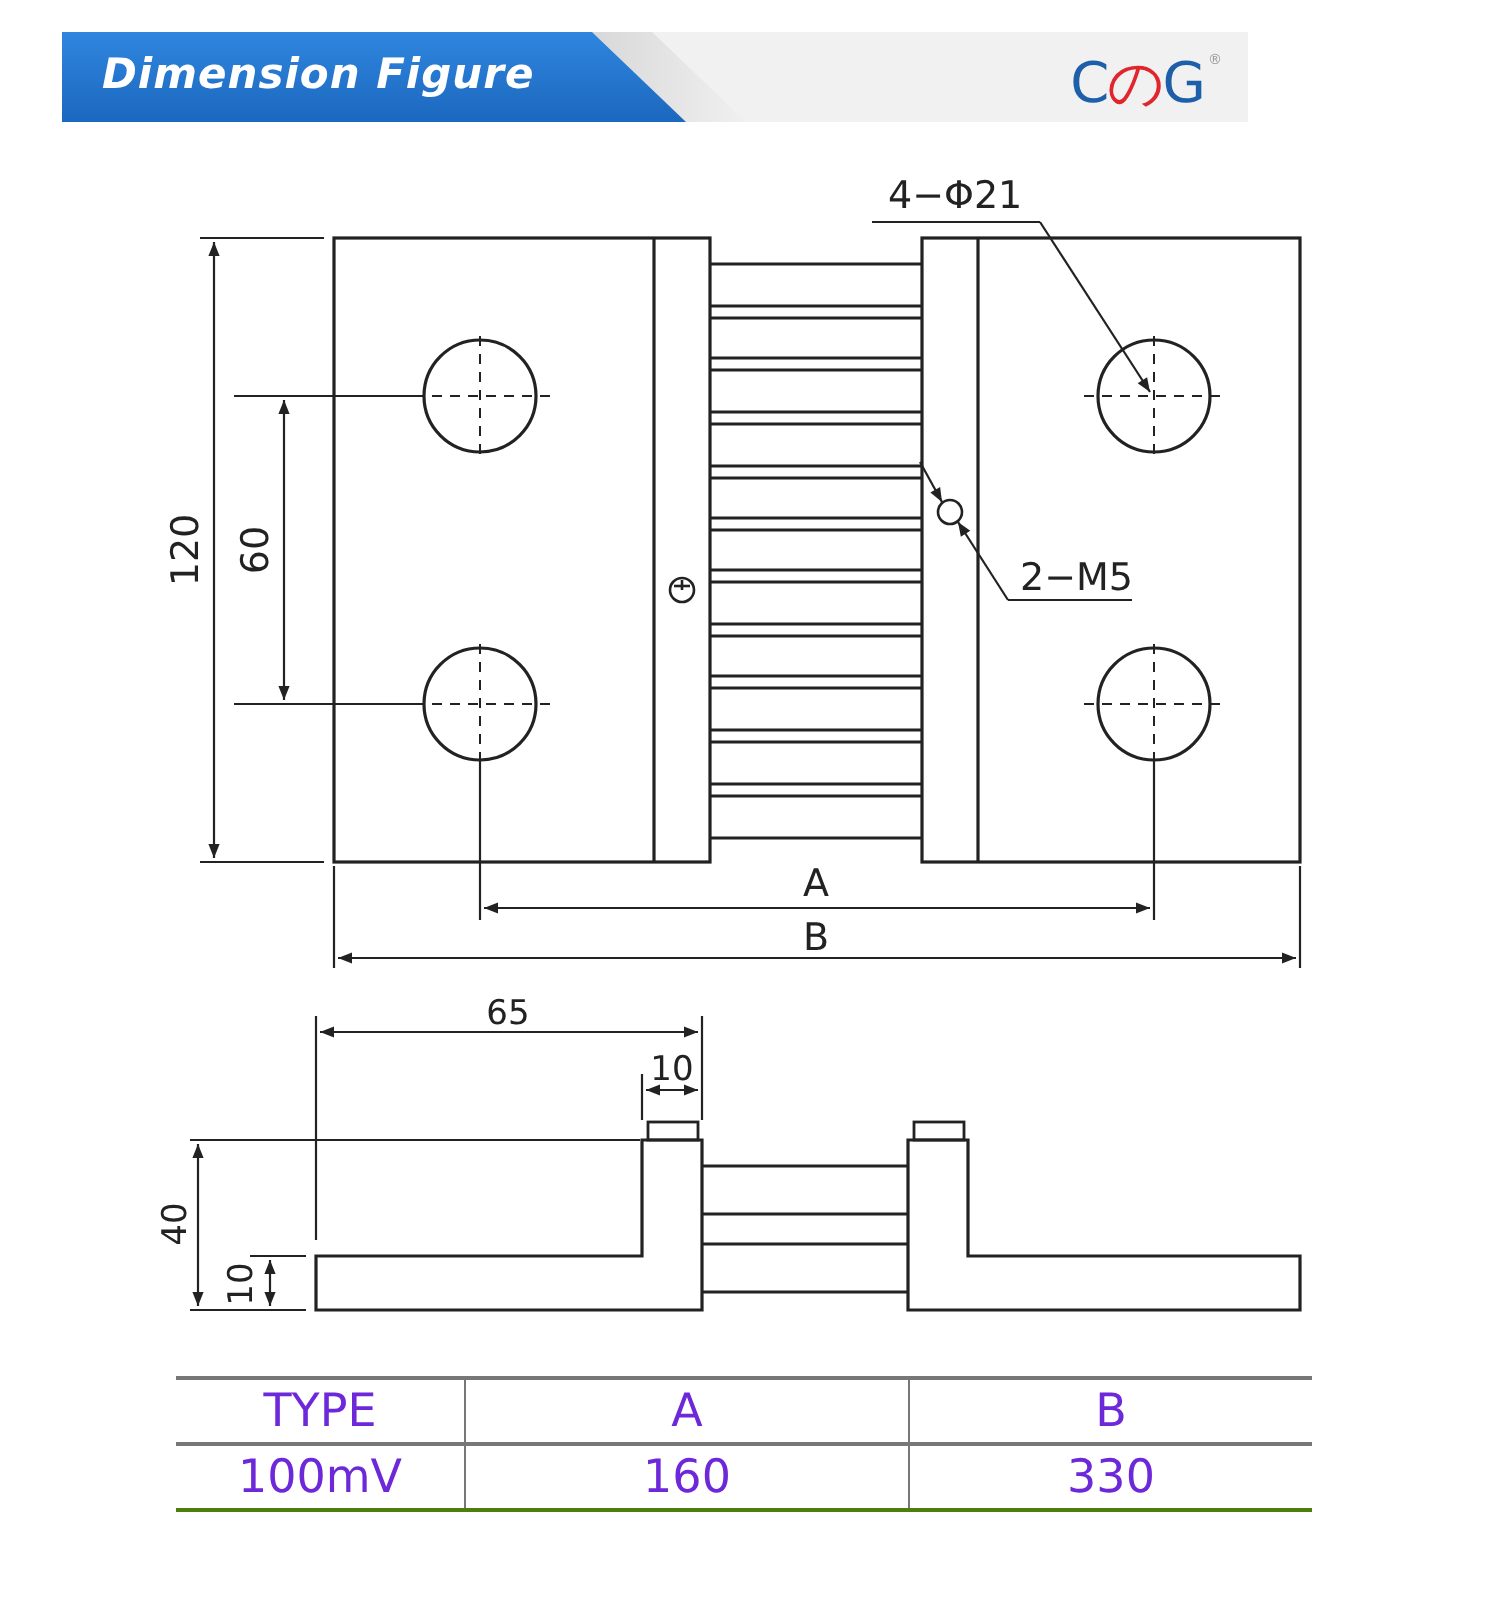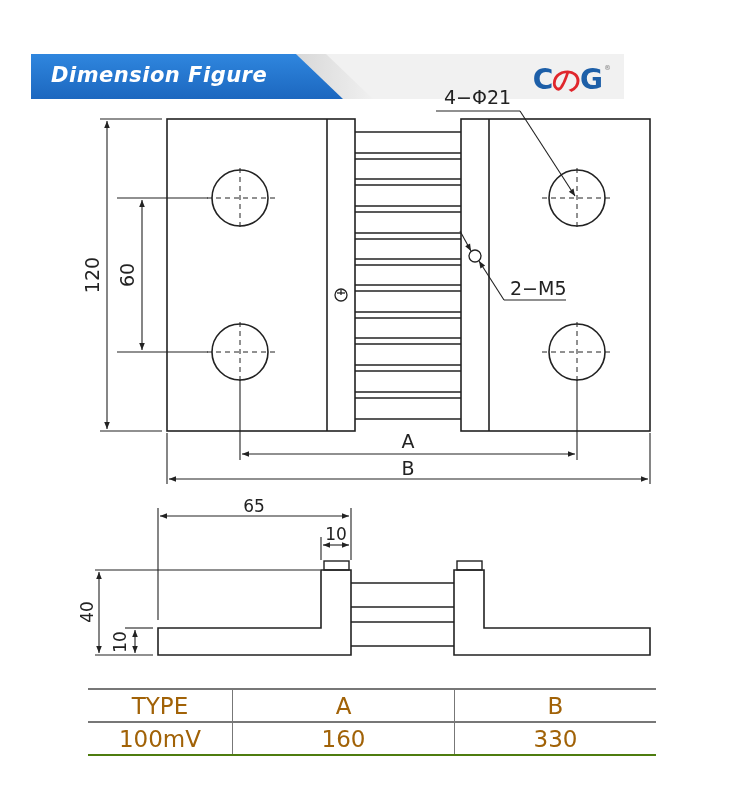--- a/index.html
+++ b/index.html
@@ -1,29 +1,29 @@
 <!DOCTYPE html>
 <html><head>
 <meta charset="utf-8">
 <style>
   html, body { margin: 0; padding: 0; background: #ffffff; }
   body { width: 750px; height: 806px; position: relative; overflow: hidden; font-family: "Liberation Sans", sans-serif; }
-  .header { position: absolute; left: 31px; top: 16px; width: 593px; height: 45px; background: #f1f1f1; margin-top: 38px; }
+  .header { position: absolute; left: 31px; top: 16px; width: 593px; height: 45px; background: #f1f1f1; }
   .banner { position: absolute; left: 0; top: 0; width: 312px; height: 45px;
             background: linear-gradient(180deg, #2f86de 0%, #1c67bf 100%);
             clip-path: polygon(0 0, 265px 0, 312px 45px, 0 45px); }
   .banner-shadow { position: absolute; left: 265px; top: 0; width: 80px; height: 45px;
             background: linear-gradient(90deg, #d8d8d8, #f1f1f1);
             clip-path: polygon(0 0, 30px 0, 77px 45px, 47px 45px); }
   .banner-title { position: absolute; left: 20px; top: 9px; color: #fff; font-size: 21px; font-weight: bold; font-style: italic; letter-spacing: 0.5px; font-family: "DejaVu Sans", sans-serif; }
-  .logo { position: absolute; right: 14px; top: 7px; font-size: 28px; font-weight: bold; font-family: "DejaVu Sans", sans-serif; color: #1d5fa8; letter-spacing: -1px; }
+  .logo { position: absolute; right: 14px; top: 7px; font-size: 28px; font-weight: normal; font-family: "DejaVu Sans", sans-serif; color: #1d5fa8; letter-spacing: -1px; }
   .logo .mid { color: #e0262c; }
   .logo sup { font-size: 7px; color: #999; vertical-align: top; position: relative; top: 3px; margin-left: 2px; }
   svg.drawing { position: absolute; left: 0; top: 0; }
-  .spec-table { position: absolute; left: 88px; top: 688px; width: 568px; border-collapse: collapse; font-family: "DejaVu Sans", sans-serif; font-size: 23px; color: #a16207; }
+  .spec-table { position: absolute; left: 88px; top: 688px; width: 568px; border-collapse: collapse; font-family: "DejaVu Sans", sans-serif; font-size: 23px; color: #6d28d9; }
   .spec-table td { text-align: center; height: 31px; padding: 0; border-top: 2px solid #777; }
   .spec-table tr:last-child td { border-bottom: 2px solid #4d7c0f; }
   .spec-table td + td { border-left: 1.5px solid #777; }
   .spec-table td:nth-child(1) { width: 144px; }
   .spec-table td:nth-child(2) { width: 221px; }
 </style>
 </head>
 <body>
 
 <div class="header">

